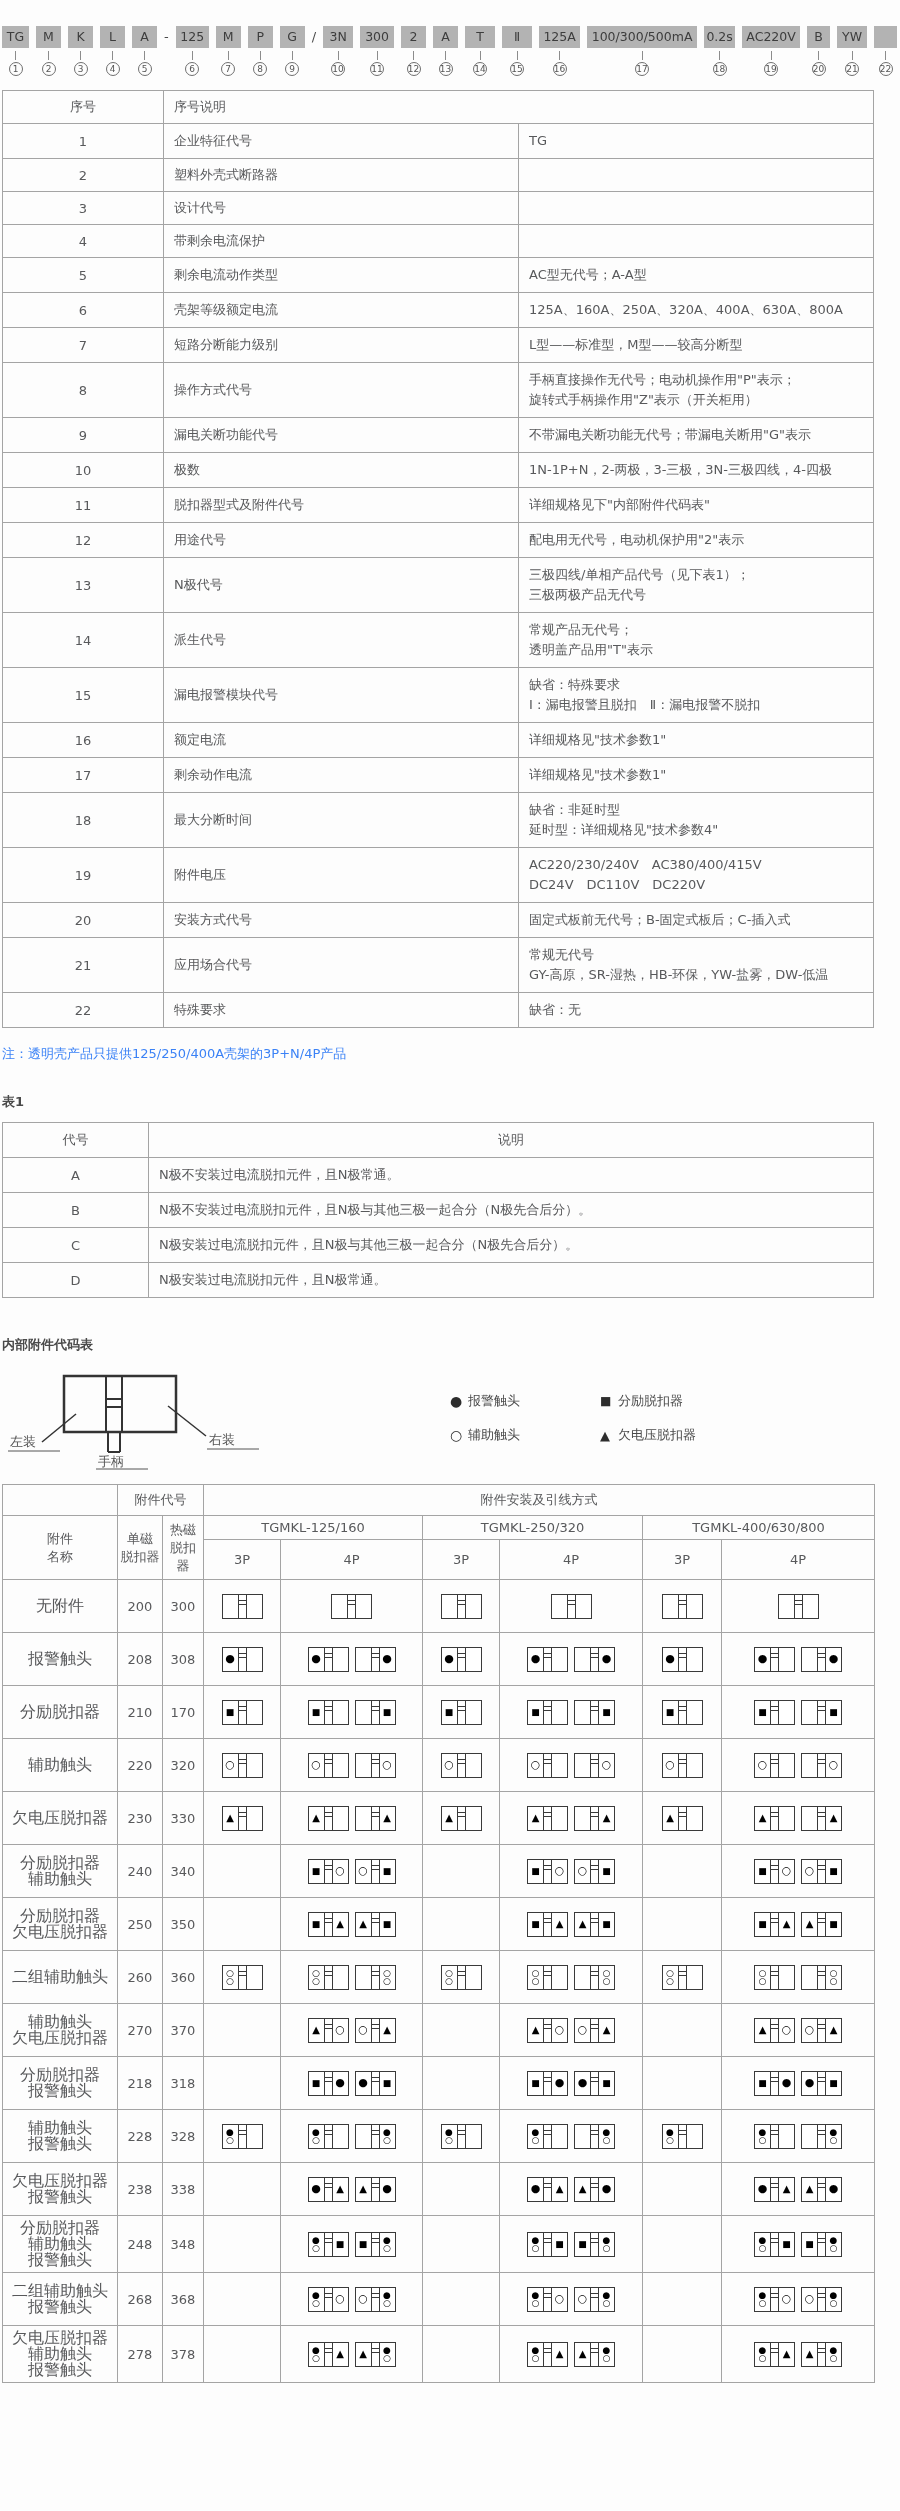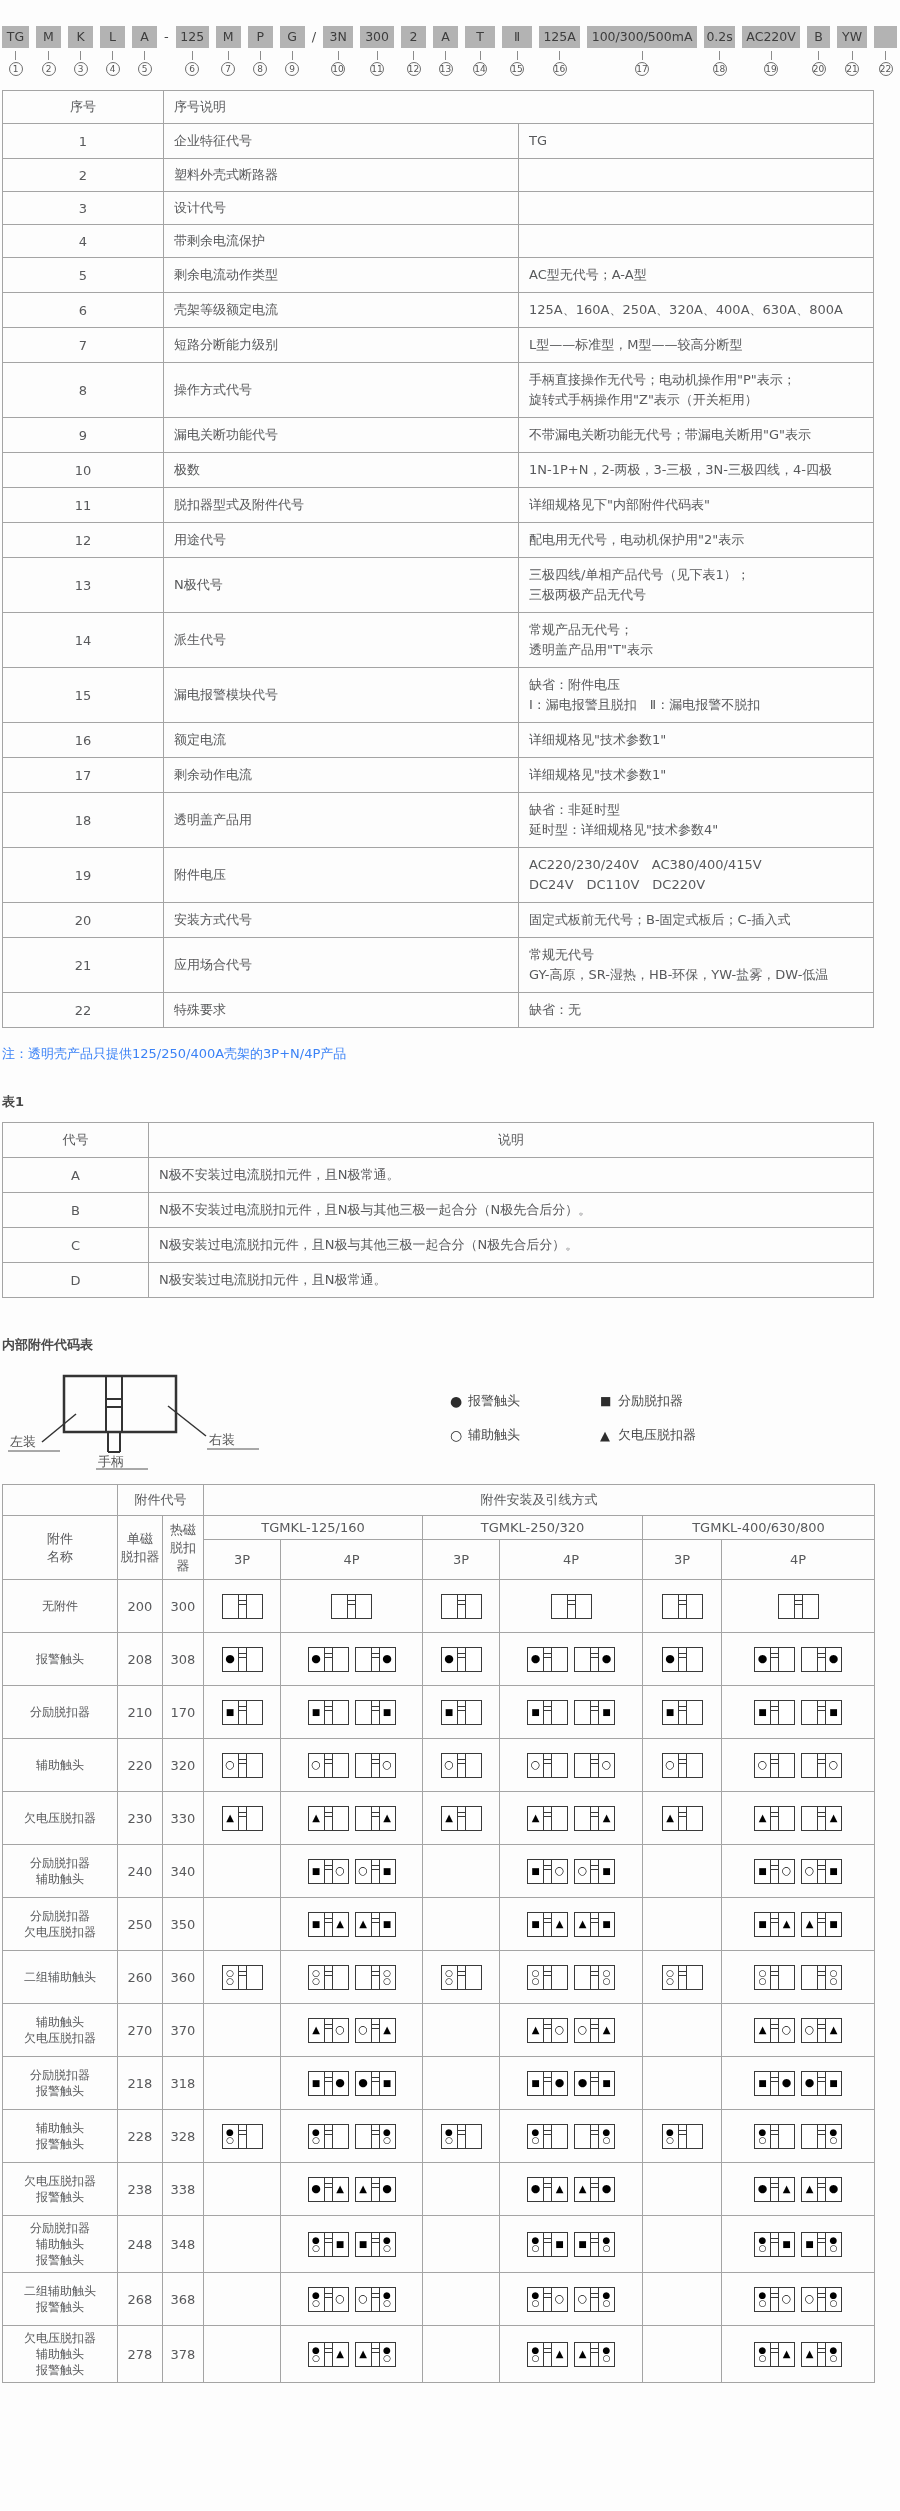--- a/index.html
+++ b/index.html
@@ -40,21 +40,21 @@
   .legend-item { display:flex; align-items:center; }
   .lsym { display:inline-block; width:18px; color:#2d2d2d; }
   .lsym.k-shunt { font-size:12px; } .lsym.k-uv { font-size:13px; } .lsym.k-alarm,.lsym.k-aux { font-size:14px; }
 
   .acc-table { width:872px; margin-top:14px; }
   .acc-table td { text-align:center; padding:4px 2px; }
   .acc-table thead td { font-size:13px; }
   .acc-table .hrow1 td { height:31px; }
   .acc-table .pole td { height:40px; }
   .acc-table tbody td { height:53px; }
-  .acc-table .aname div { line-height:16px; font-size:12px; }
+  .acc-table .aname div { line-height:16px; font-size:16px; }
   .acc-table .codecell { font-size:13px; }
   .cellglyphs { display:flex; justify-content:center; align-items:center; gap:6px; }
 
   
   .bkr { display:inline-flex; border:1px solid #3a3a3a; height:25px; background:#fff; }
   .bkr .sl { width:15px; display:flex; flex-direction:column; justify-content:center; align-items:center; color:#000; }
   .bkr .hd { width:9px; border-left:1px solid #3a3a3a; border-right:1px solid #3a3a3a; display:flex; flex-direction:column; padding-top:5px; gap:3px; }
   .bkr .hd i { display:block; height:1px; background:#3a3a3a; width:100%; }
   .sym { font-size:11px; line-height:10px; }
   .sym-shunt { font-size:9px; }
@@ -286,41 +286,41 @@
           <td class="lbl">派生代号</td>
           <td class="val">
             <div>常规产品无代号；</div>
             <div>透明盖产品用"T"表示</div>
           </td>
         </tr>
         <tr>
           <td class="no">15</td>
           <td class="lbl">漏电报警模块代号</td>
           <td class="val">
-            <div>缺省：附件电压</div>
+            <div>缺省：特殊要求</div>
             <div>Ⅰ：漏电报警且脱扣　Ⅱ：漏电报警不脱扣</div>
           </td>
         </tr>
         <tr>
           <td class="no">16</td>
           <td class="lbl">额定电流</td>
           <td class="val">
             <div>详细规格见"技术参数1"</div>
           </td>
         </tr>
         <tr>
           <td class="no">17</td>
           <td class="lbl">剩余动作电流</td>
           <td class="val">
             <div>详细规格见"技术参数1"</div>
           </td>
         </tr>
         <tr>
           <td class="no">18</td>
-          <td class="lbl">透明盖产品用</td>
+          <td class="lbl">最大分断时间</td>
           <td class="val">
             <div>缺省：非延时型</div>
             <div>延时型：详细规格见"技术参数4"</div>
           </td>
         </tr>
         <tr>
           <td class="no">19</td>
           <td class="lbl">附件电压</td>
           <td class="val">
             <div>AC220/230/240V　AC380/400/415V</div>

